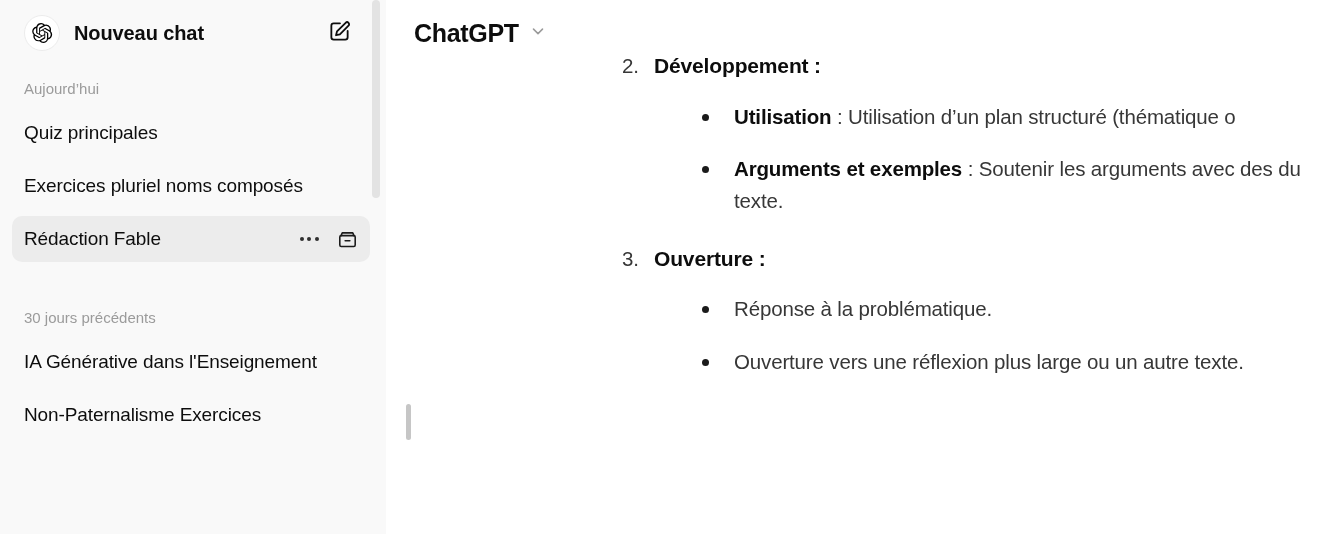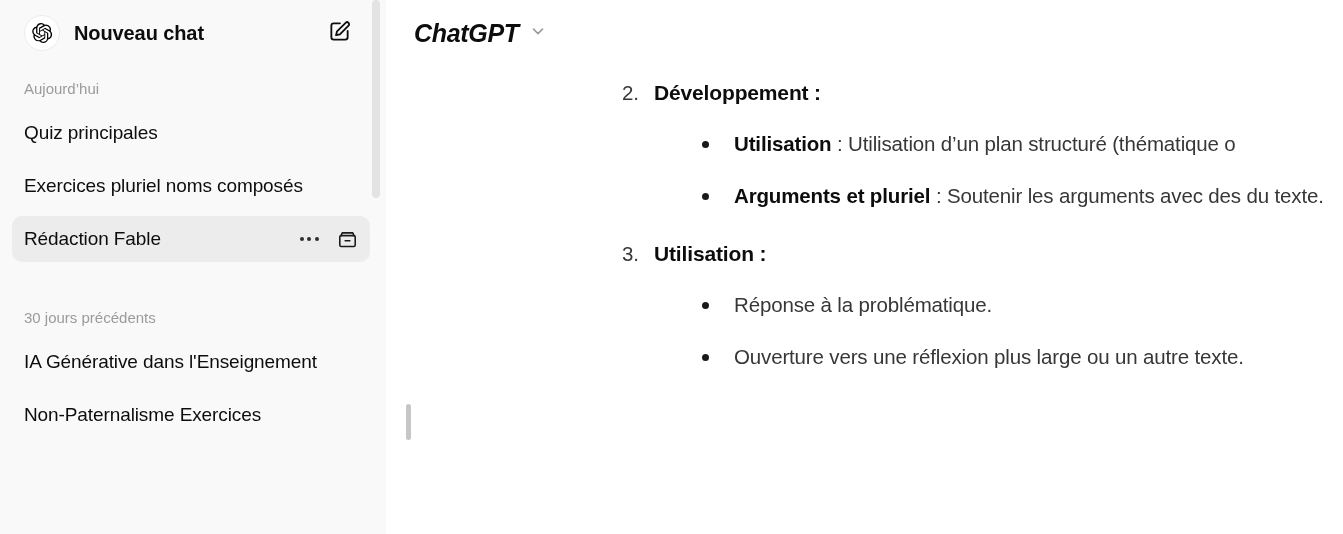--- a/index.html
+++ b/index.html
@@ -176,21 +176,20 @@
     height: 534px;
     background: #ffffff;
     overflow: hidden;
   }
 
   .main-header {
     height: 50px;
     display: flex;
     align-items: center;
     padding: 16px 0 0 28px;
-    font-style: italic;
   }
 
   .model-switcher {
     display: flex;
     align-items: center;
     gap: 10px;
     cursor: pointer;
     padding: 2px 6px 2px 0;
     border-radius: 8px;
   }
@@ -209,21 +208,20 @@
     overflow: hidden;
     height: 484px;
   }
 
   .msg-block {
     color: #373737;
     font-size: 20.5px;
     line-height: 1.55;
     font-weight: 400;
     letter-spacing: -0.15px;
-    margin-top: 27px;
   }
 
   ol.numbered {
     list-style: none;
     counter-reset: numitem 1;
     padding: 0;
     margin: 0;
   }
 
   ol.numbered > li {
@@ -391,26 +389,26 @@
 
     <div class="conversation">
       <div class="msg-block">
 
         <ol class="numbered">
 
           <li>
             <span class="num-head">Développement :</span>
             <ul class="bullets">
               <li><span class="b-strong">Utilisation</span><span> : </span><span>Utilisation d’un plan structuré (thématique o</span></li>
-              <li class="wraps"><span class="b-strong">Arguments et pluriel</span><span> : </span><span>Soutenir les arguments avec des</span> <span>du texte.</span></li>
+              <li class="wraps"><span class="b-strong">Arguments et exemples</span><span> : </span><span>Soutenir les arguments avec des</span> <span>du texte.</span></li>
             </ul>
           </li>
 
           <li>
-            <span class="num-head">Utilisation :</span>
+            <span class="num-head">Ouverture :</span>
             <ul class="bullets">
               <li><span>Réponse à la problématique.</span></li>
               <li><span>Ouverture vers une réflexion plus large ou un autre texte.</span></li>
             </ul>
           </li>
 
         </ol>
 
       </div>
     </div>

